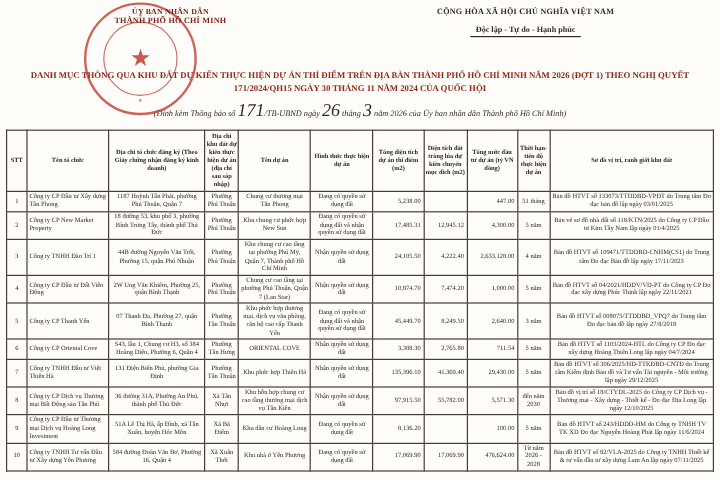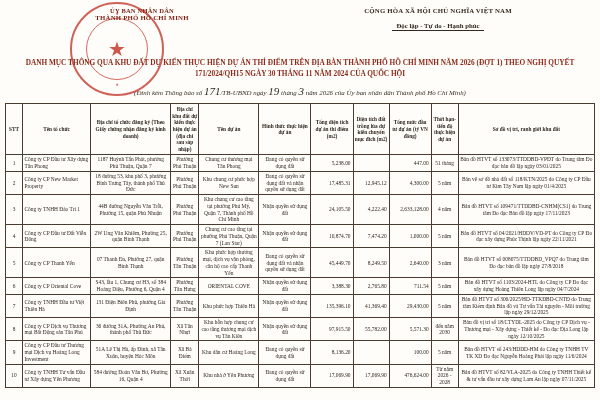--- a/index.html
+++ b/index.html
@@ -37,21 +37,21 @@
   .seal .rt-top { top:7px; }
   .seal .rt-bottom { bottom:7px; }
   
   .doc-title {
     margin-top:26px; text-align:center; font-weight:bold; color:#8d2a1a;
     font-size:7.3px; line-height:1.45; padding:0 10px; position:relative; z-index:2;
   }
   .doc-subtitle {
     margin-top:6px; text-align:center; font-style:italic; font-size:6.9px; color:#362a20;
   }
-  .doc-subtitle .fill { font-size:11px; }
+  .doc-subtitle .fill { font-size:15px; }
   
   table.landlist {
     margin:6px 5px 0 5px; width:590px; border-collapse:collapse; table-layout:fixed;
   }
   .landlist th, .landlist td {
     border:0.7px solid #4a3c30; vertical-align:middle;
     font-size:5.4px; line-height:1.25; padding:1px 1.5px; word-wrap:break-word;
   }
   .landlist th { font-weight:bold; text-align:center; font-size:5.3px; padding:2px 1px; }
   .landlist td:nth-child(1) { text-align:center; }
@@ -90,21 +90,21 @@
       <div class="l2">THÀNH PHỐ HỒ CHÍ MINH</div>
     </div>
     <div class="republic">
       <div class="l1">CỘNG HÒA XÃ HỘI CHỦ NGHĨA VIỆT NAM</div>
       <div><span class="l2">Độc lập - Tự do - Hạnh phúc</span></div>
     </div>
   </div>
 
   <div class="doc-title">DANH MỤC THÔNG QUA KHU ĐẤT DỰ KIẾN THỰC HIỆN DỰ ÁN THÍ ĐIỂM TRÊN ĐỊA BÀN THÀNH PHỐ HỒ CHÍ MINH NĂM 2026 (ĐỢT 1) THEO NGHỊ QUYẾT 171/2024/QH15 NGÀY 30 THÁNG 11 NĂM 2024 CỦA QUỐC HỘI</div>
 
-  <div class="doc-subtitle"><span>(Đính kèm Thông báo số </span><span class="fill">171</span><span>/TB-UBND ngày </span><span class="fill">19</span><span> tháng </span><span class="fill">3</span><span> năm 2026 của Ủy ban nhân dân Thành phố Hồ Chí Minh)</span></div>
+  <div class="doc-subtitle"><span>(Đính kèm Thông báo số </span><span class="fill">171</span><span>/TB-UBND ngày </span><span class="fill">26</span><span> tháng </span><span class="fill">3</span><span> năm 2026 của Ủy ban nhân dân Thành phố Hồ Chí Minh)</span></div>
 
   <table class="landlist">
     <colgroup>
       <col class="c1">
         <col class="c2">
         <col class="c3">
         <col class="c4">
         <col class="c5">
       <col class="c6">
         <col class="c7">

